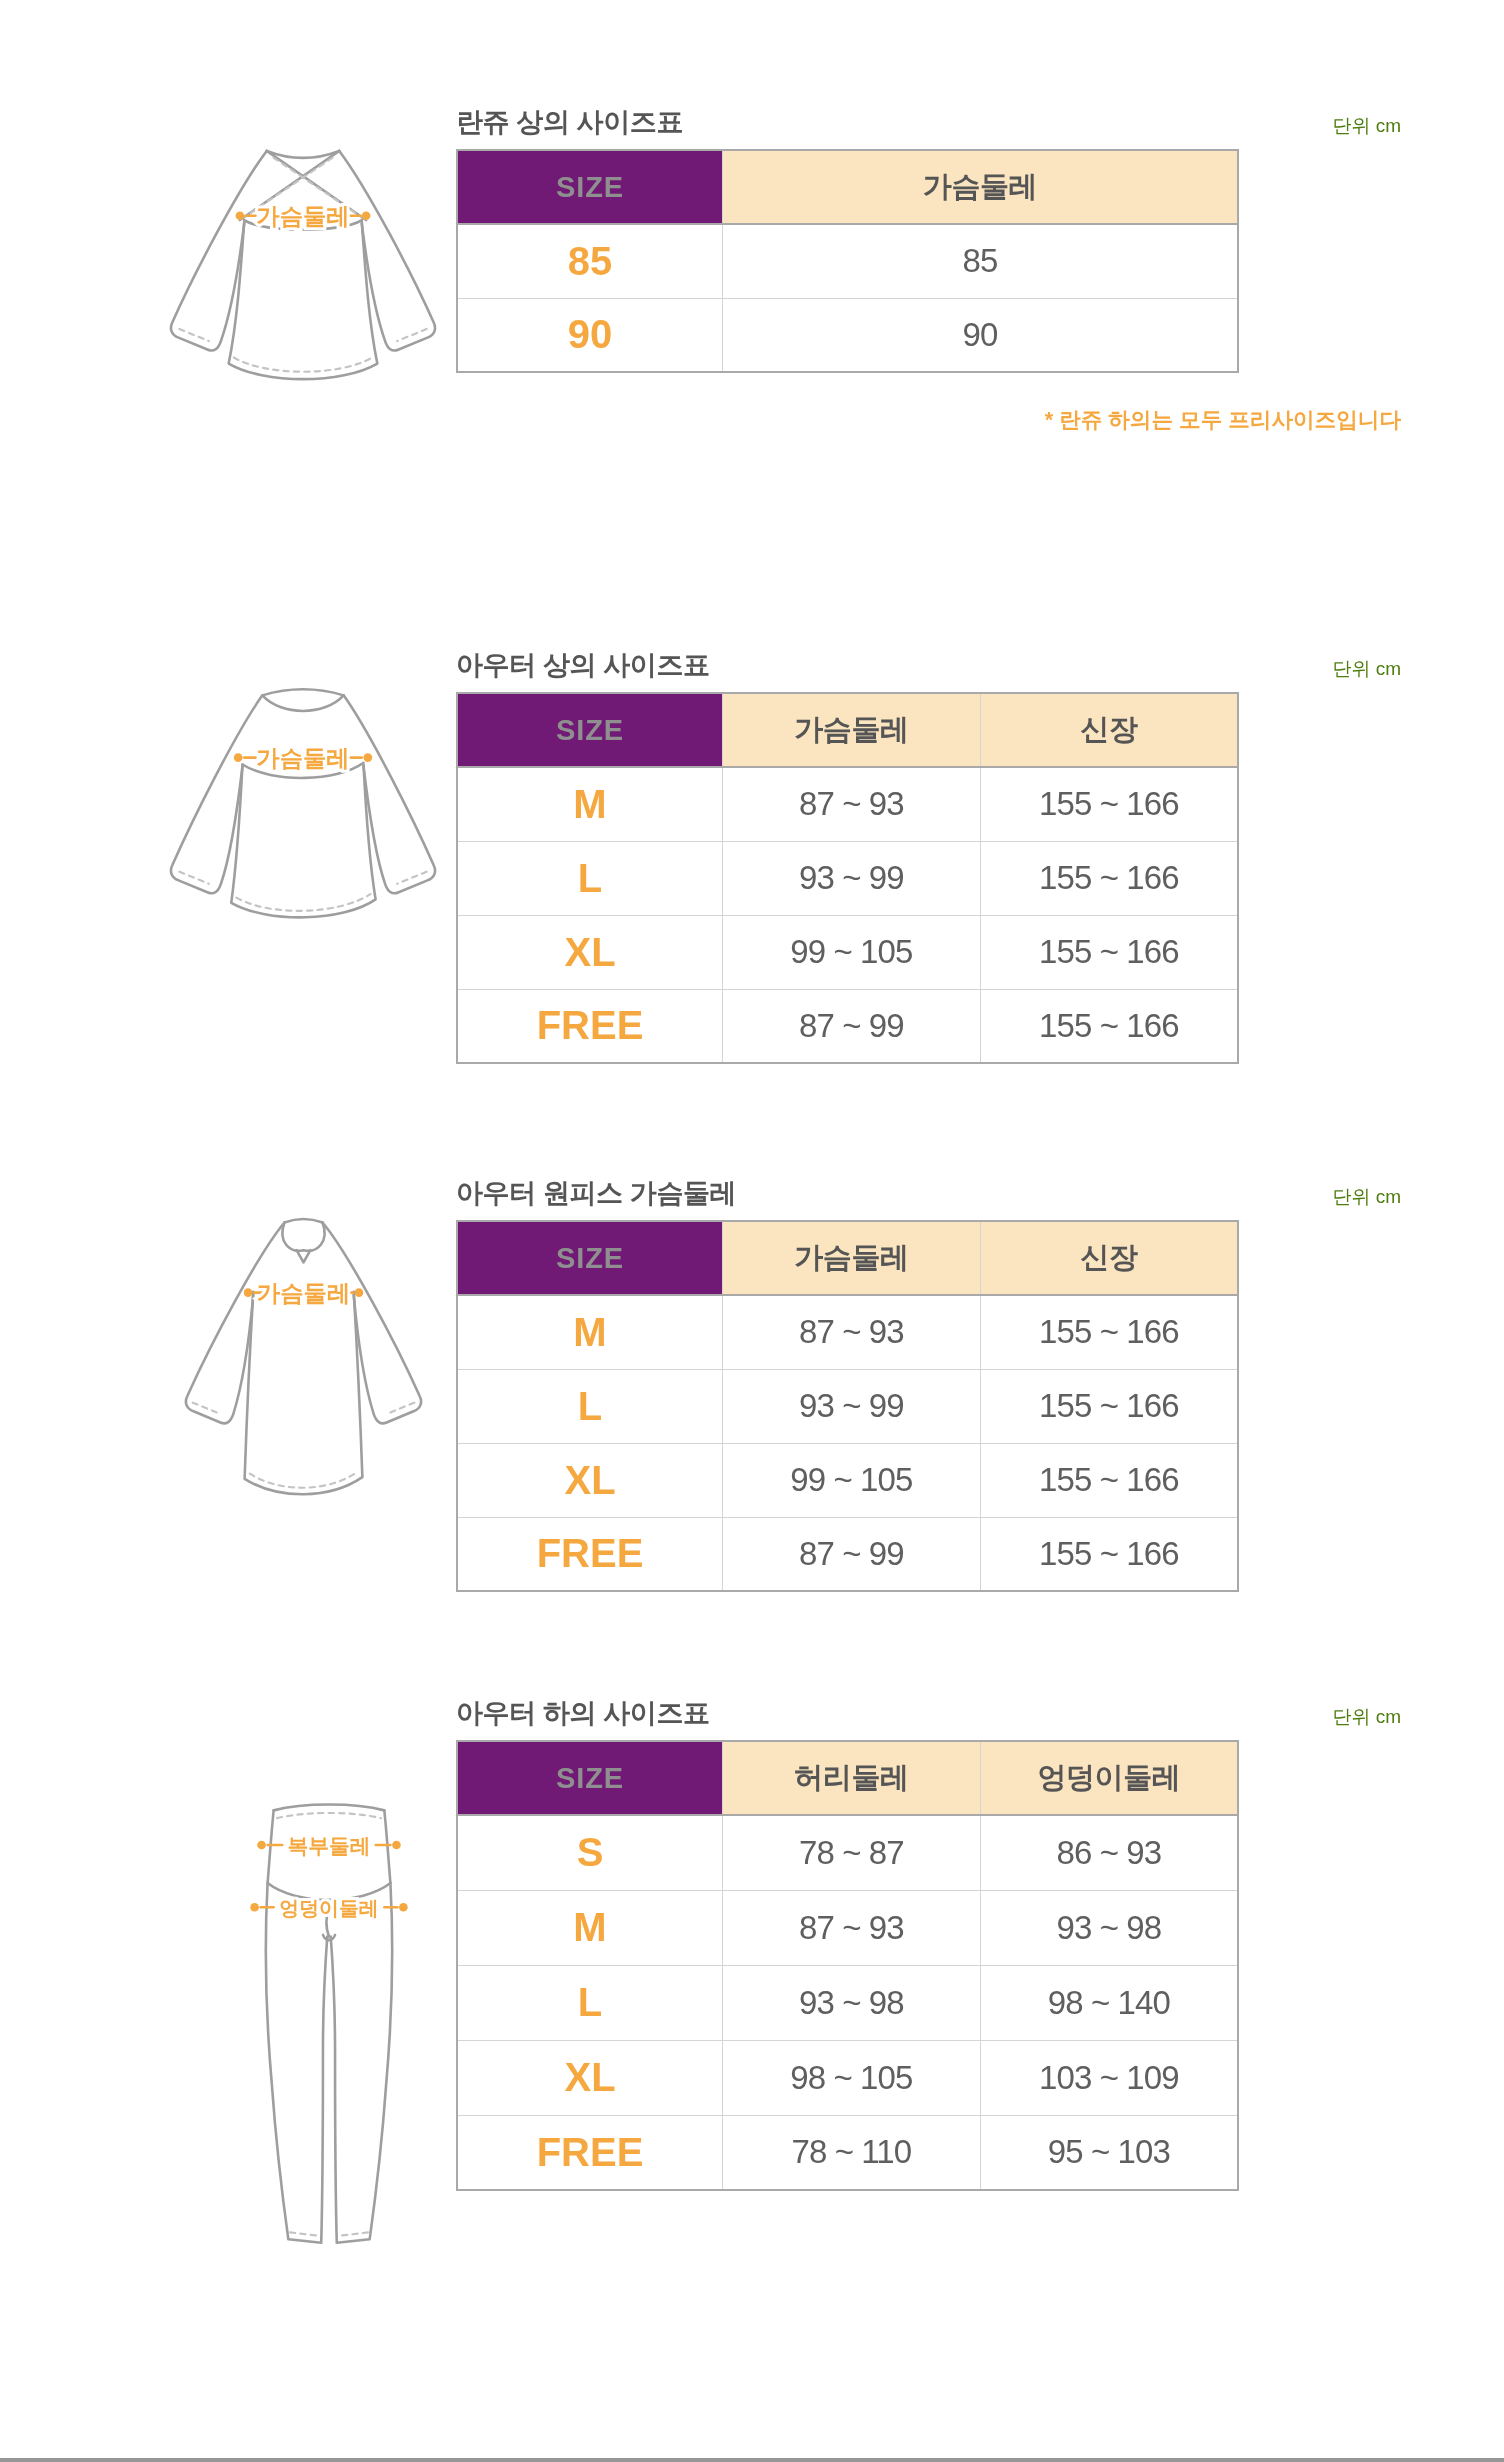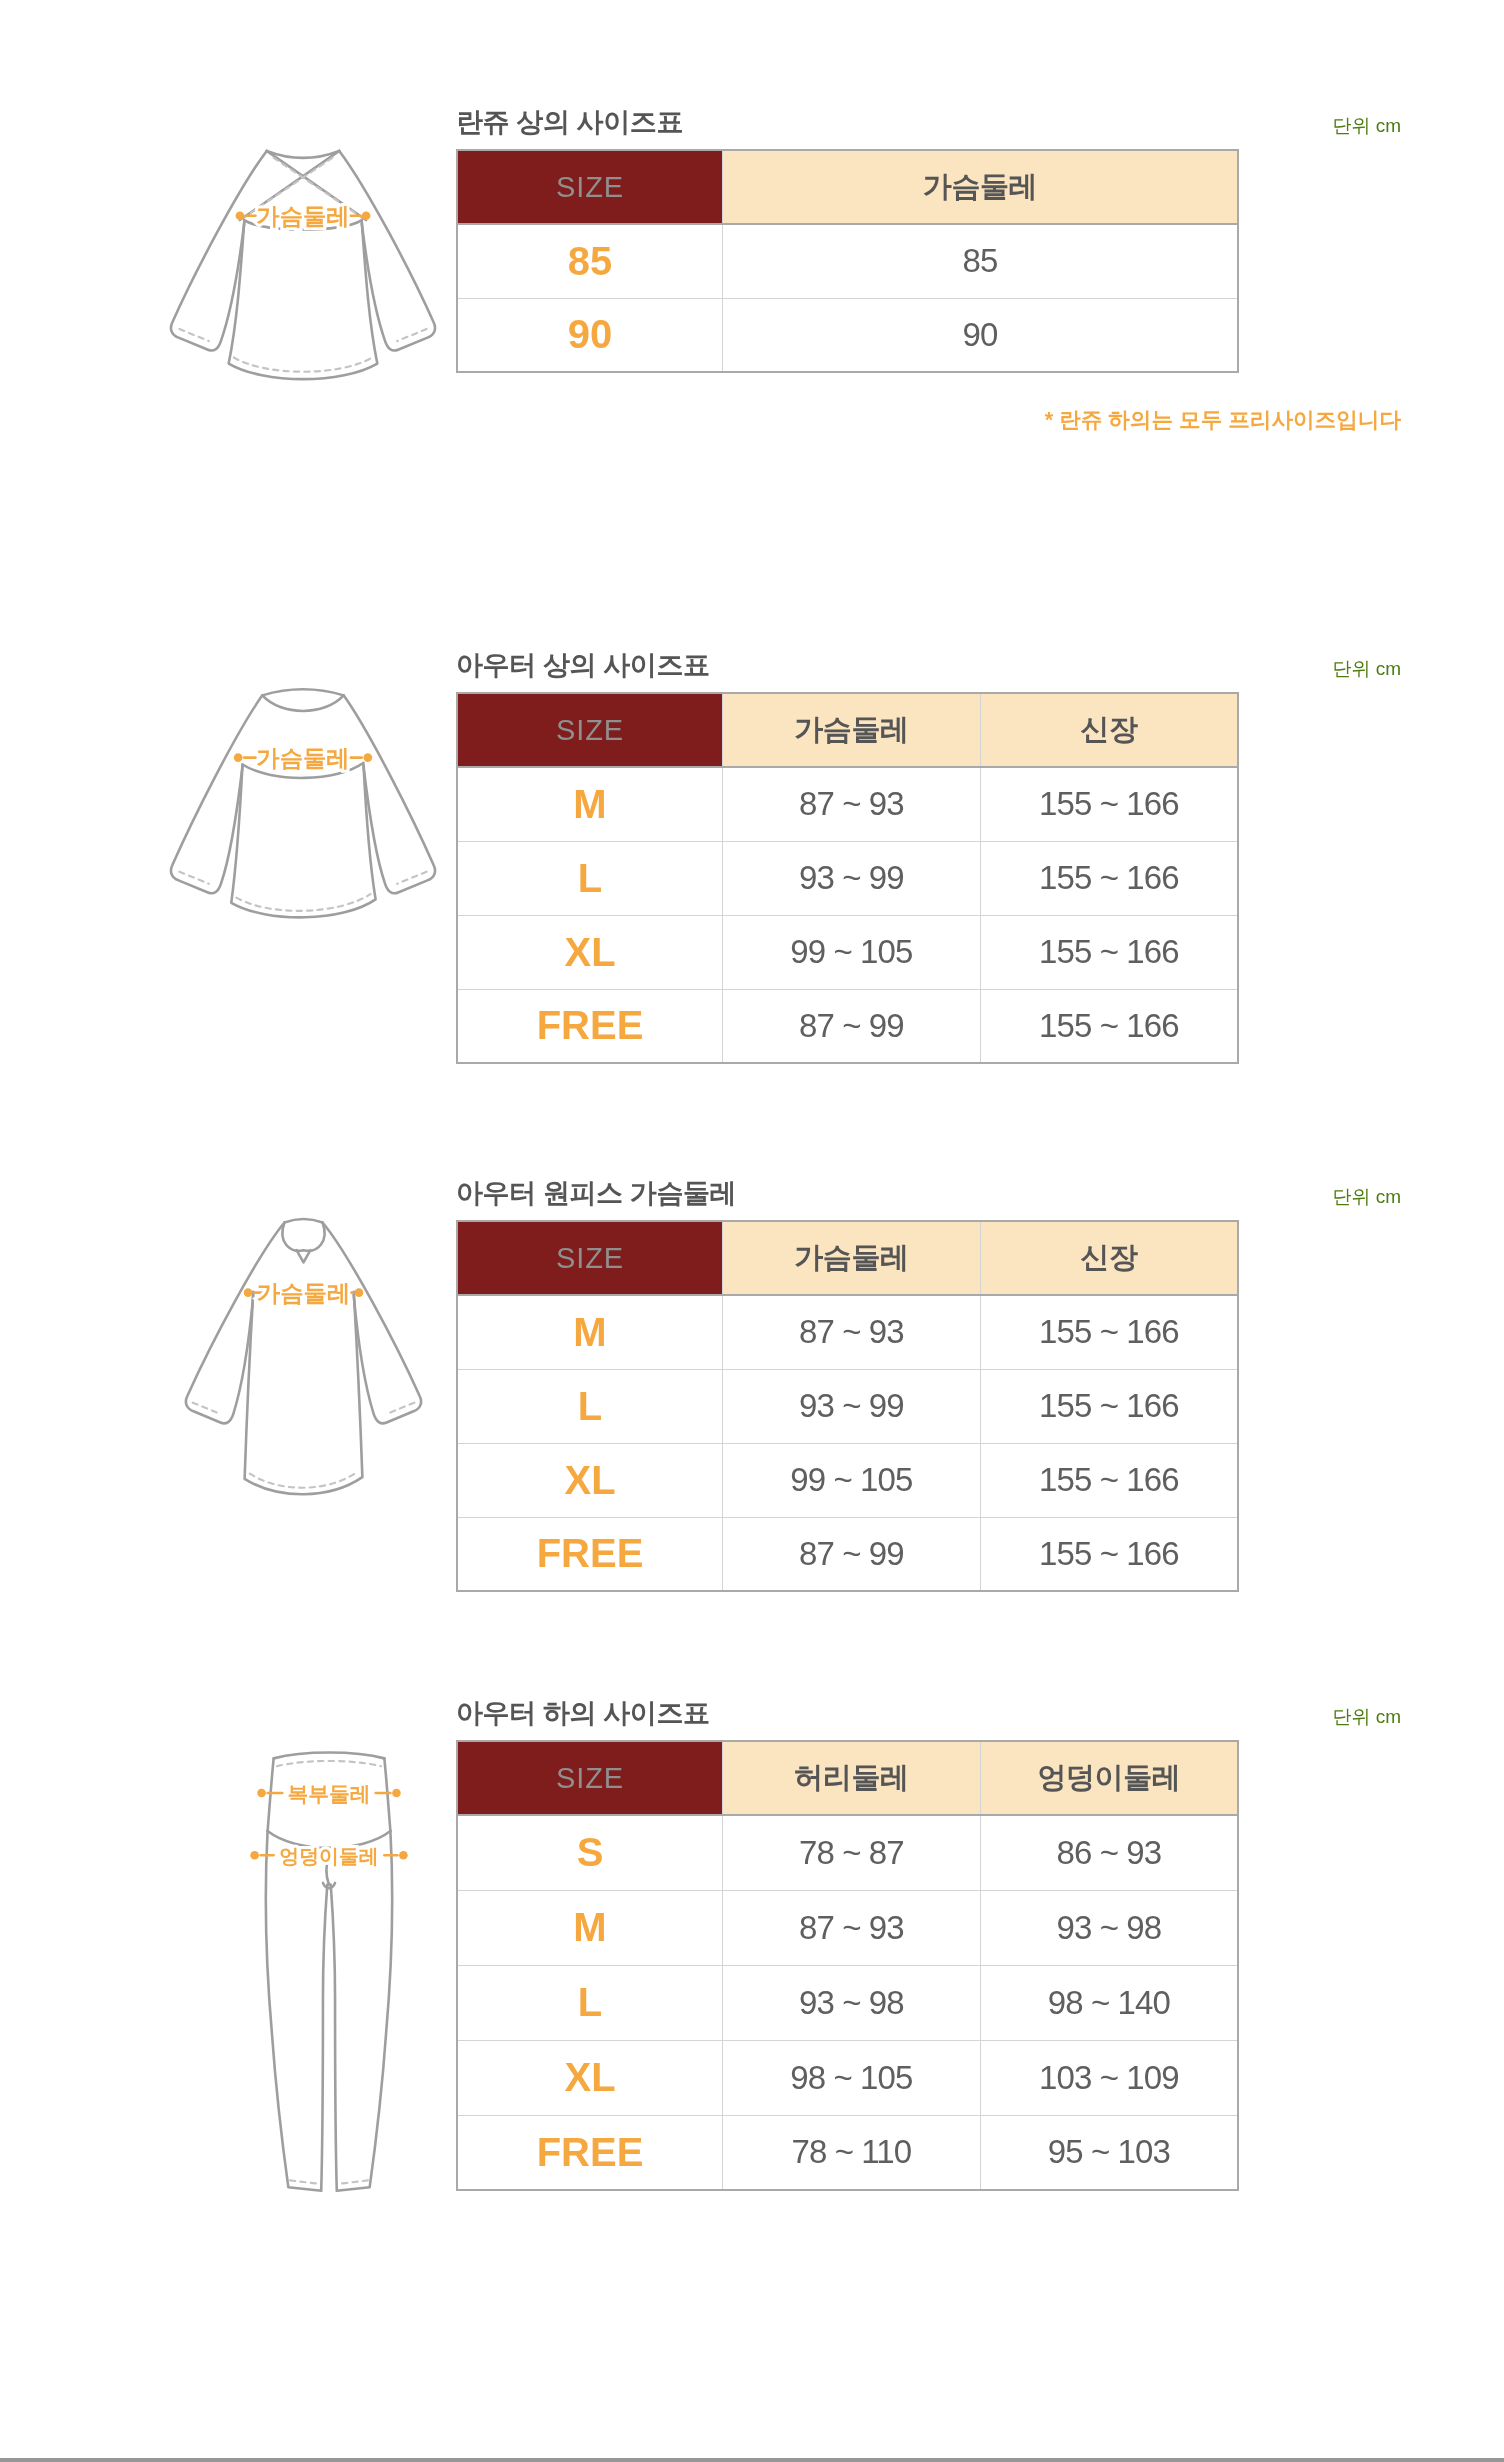--- a/index.html
+++ b/index.html
@@ -13,21 +13,21 @@
 
   .tblock{position:absolute;left:456px;width:945px}
   .thead{height:52px;display:flex;justify-content:space-between;align-items:flex-end;padding-bottom:8.7px}
   .ttitle{font-size:27px;font-weight:600;color:var(--title_text);letter-spacing:-0.4px}
   .unit{font-size:19px;color:#4d7c0f;padding-bottom:1.7px}
 
   table.sizetbl{width:783px;border-collapse:collapse;table-layout:fixed;background:#fff;
     border:2.6px solid var(--border)}
   table.sizetbl th{height:74px;background:var(--header_bg);color:var(--title_text);
     font-size:29px;font-weight:700;border-bottom:2.6px solid var(--border);letter-spacing:-0.4px}
-  table.sizetbl th.col-size{background:#7f1d1d;color:var(--size_header);font-weight:400;letter-spacing:0.9px}
+  table.sizetbl th.col-size{background:#701a75;color:var(--size_header);font-weight:700;letter-spacing:0.9px}
   table.sizetbl th:first-child,table.sizetbl td:first-child{width:34%}
   table.sizetbl th + th,table.sizetbl td + td{border-left:1.7px solid var(--grid)}
   table.sizetbl tbody tr + tr td{border-top:1.7px solid var(--grid)}
   table.sizetbl td{height:74px;text-align:center;vertical-align:middle}
   table.rows5 td{height:75px}
   td.cell-size{font-size:40px;font-weight:700;color:var(--accent)}
   td.cell-data{font-size:33px;color:var(--cell_text);letter-spacing:-0.9px}
 
   .footnote{margin-top:32px;text-align:right;font-size:21.6px;font-weight:700;color:var(--accent)}
 
@@ -223,21 +223,21 @@
           </tr>
           <tr>
             <td class="cell-size">FREE</td>
             <td class="cell-data">87 ~ 99</td>
             <td class="cell-data">155 ~ 166</td>
           </tr>
         </tbody>
       </table>
   </div>
 
-  <figure class="illus" style="left:251px;top:1748px;width:156px;height:467px">
+  <figure class="illus" style="left:251px;top:1800px;width:156px;height:467px">
     <svg viewBox="0 0 180 540">
       <g class="art">
         <path d="M26,12 C60,3 120,3 154,12"></path>
         <path d="M26,12 C23,42 21,72 19,96"></path>
         <path d="M154,12 C157,42 159,72 161,96"></path>
         <path d="M19,96 C52,122 128,122 161,96"></path>
         <path d="M90,122 C86,136 86,148 90,158"></path>
         <path d="M83,156 C86,164 94,164 97,156"></path>
         <path d="M19,96 C15,170 17,250 24,330 C29,400 37,465 43,508 L81,512 C83,440 83,350 83,290 C83,230 86,185 88,158"></path>
         <path d="M161,96 C165,170 163,250 156,330 C151,400 143,465 137,508 L99,512 C97,440 97,350 97,290 C97,230 94,185 92,158"></path>

